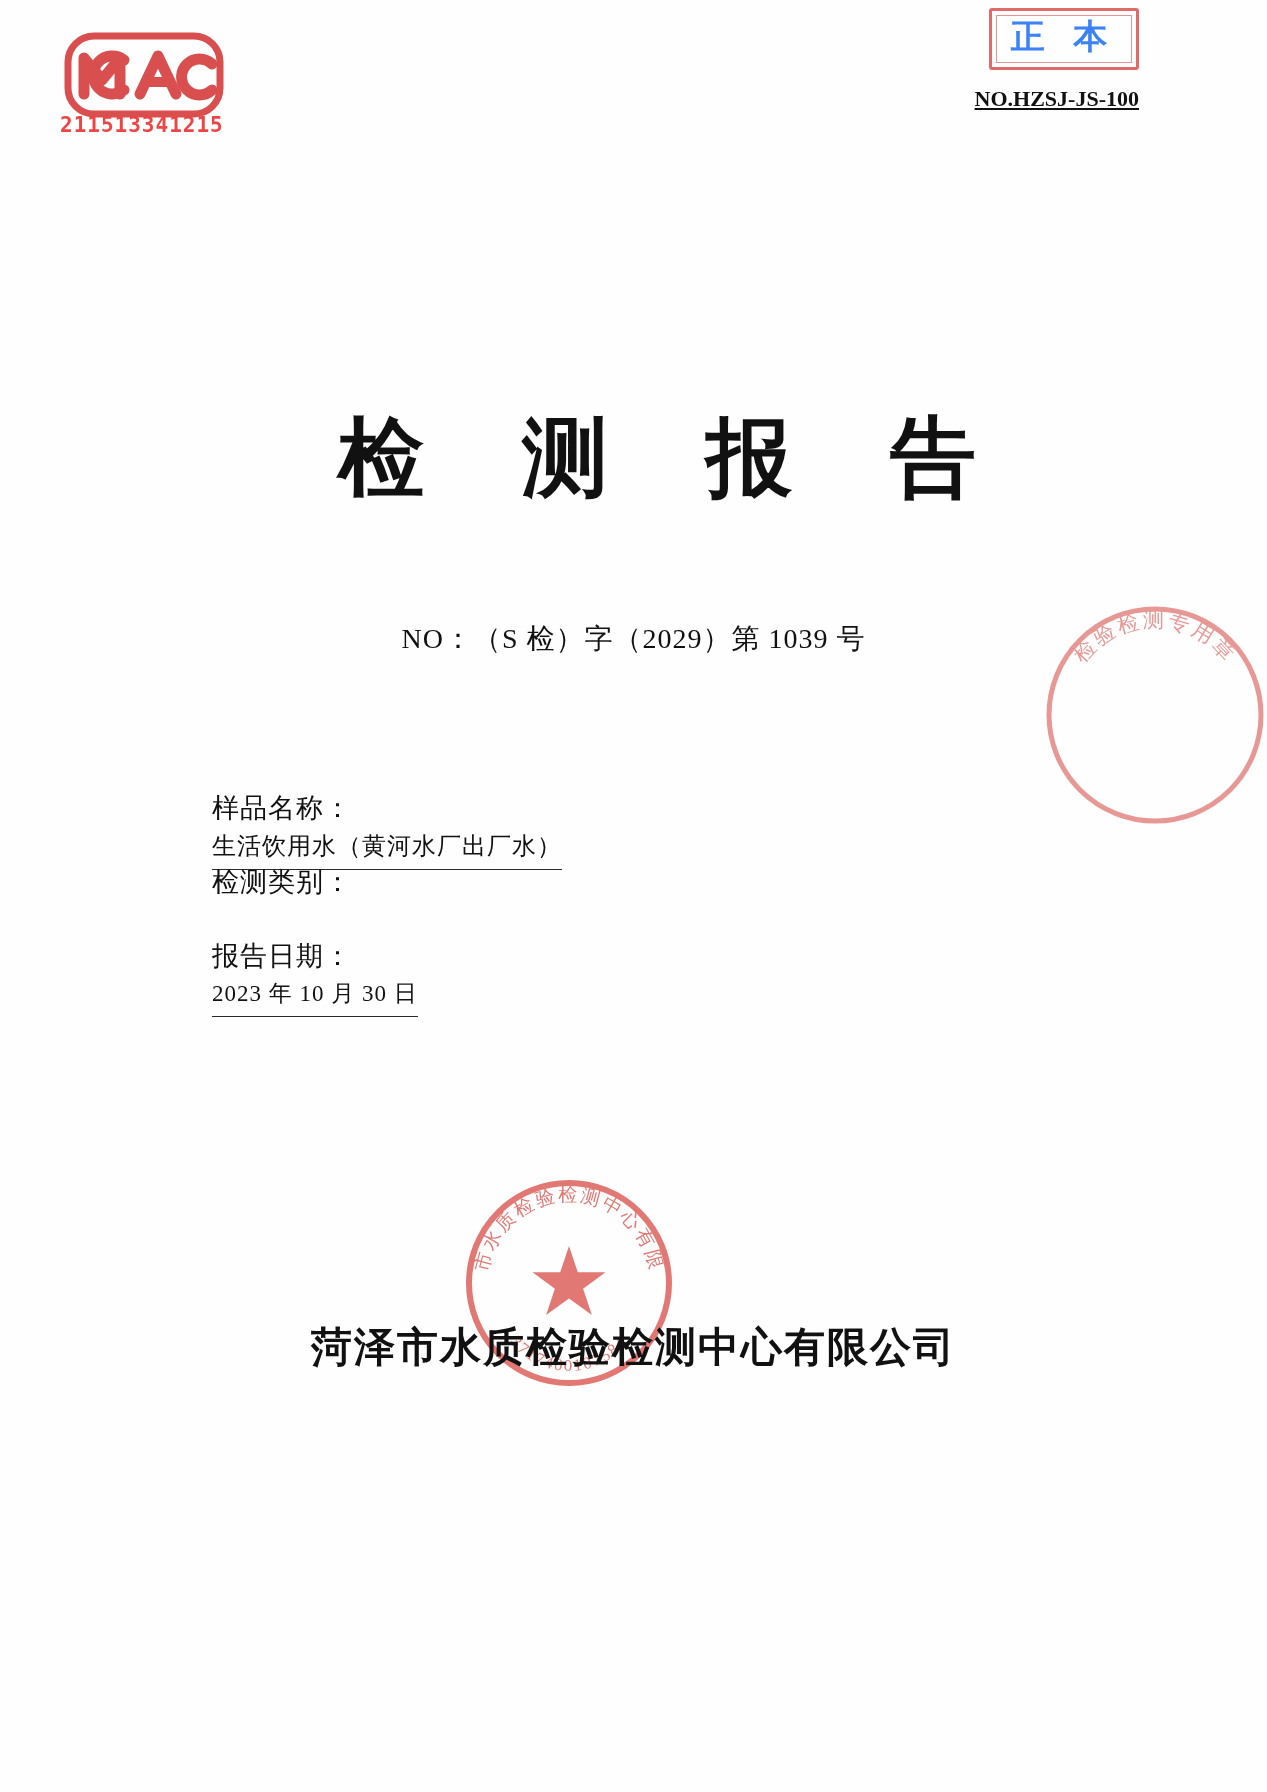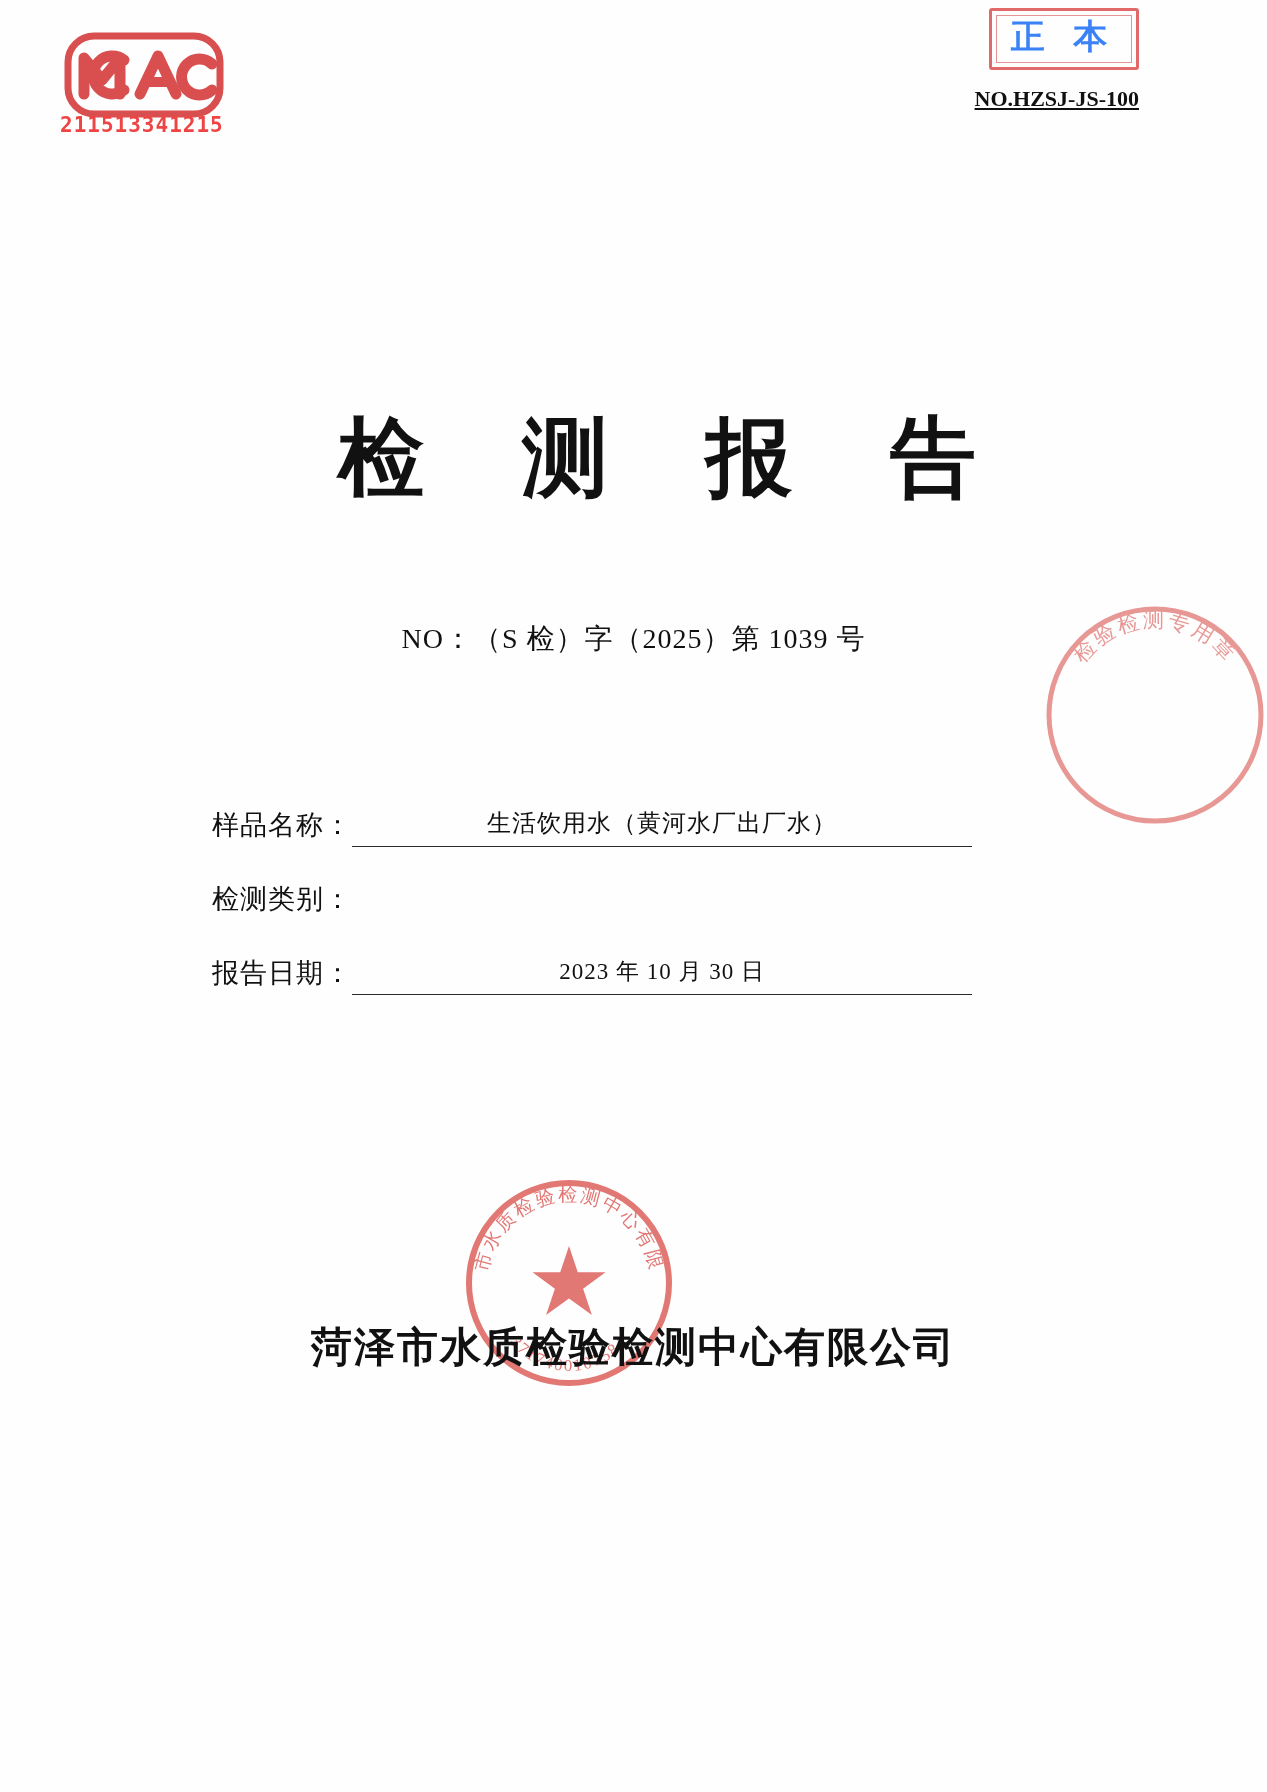--- a/index.html
+++ b/index.html
@@ -113,22 +113,23 @@
 
   
   .fields {
     position: absolute;
     left: 212px;
     top: 790px;
     width: 760px;
   }
   .field-row {
     display: flex;
-    align-items: center;
+    align-items: flex-start;
     height: 74px;
+    flex-direction: column;
   }
   .field-label {
     font-size: 27px;
     letter-spacing: 1px;
     white-space: nowrap;
     padding-bottom: 4px;
     color: #111;
   }
   .field-value {
     flex: 1;
@@ -209,21 +210,21 @@
 
   <div class="zhengben-box">
     <div class="inner"></div>
   </div>
   <div class="zhengben-text">正 本</div>
 
   <div class="doc-no">NO.HZSJ-JS-100</div>
 
   <div class="main-title">检 测 报 告</div>
 
-  <div class="report-no">NO：（S 检）字（2025）第 1039 号</div>
+  <div class="report-no">NO：（S 检）字（2029）第 1039 号</div>
 
   <div class="fields">
 
     <div class="field-row">
       <span class="field-label">样品名称：</span>
       <span class="field-value">生活饮用水（黄河水厂出厂水）</span>
     </div>
 
 
     <div class="field-row">

